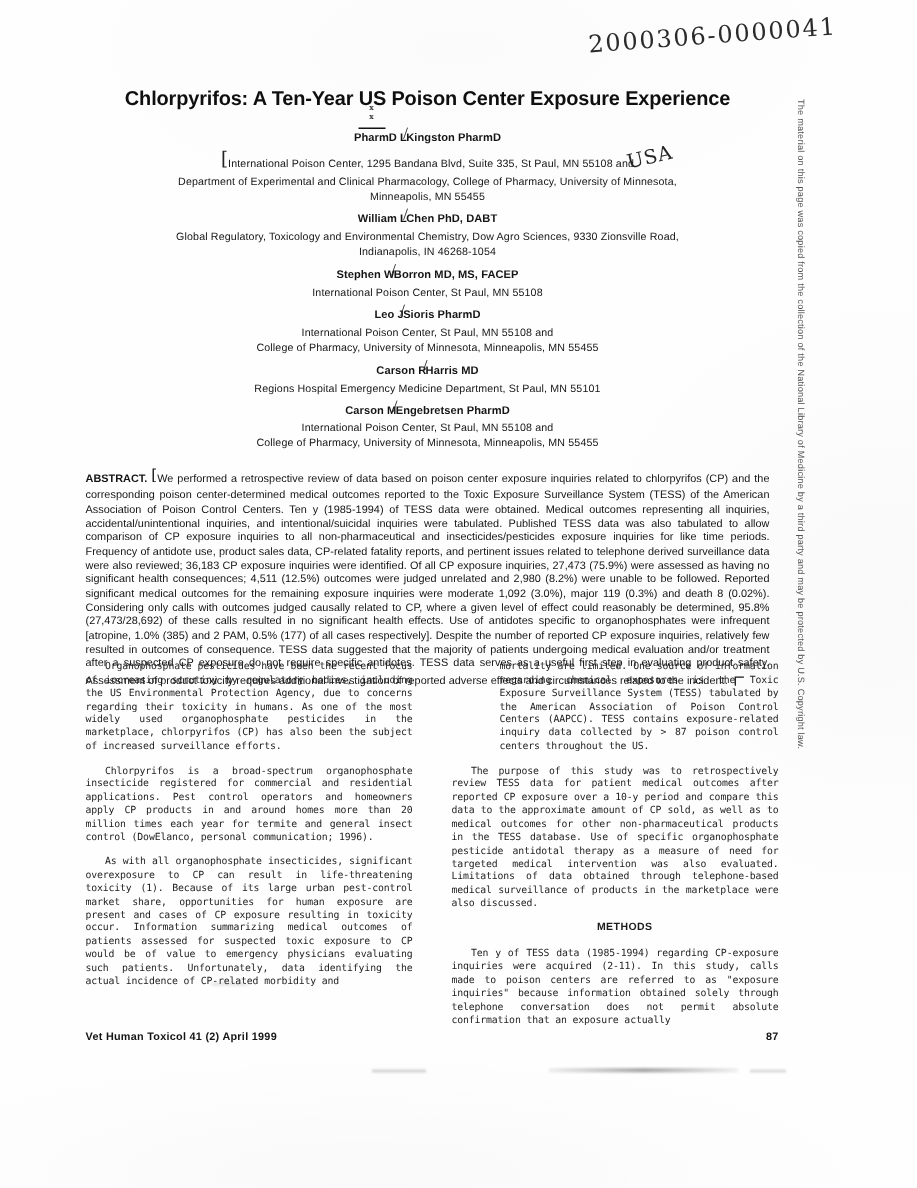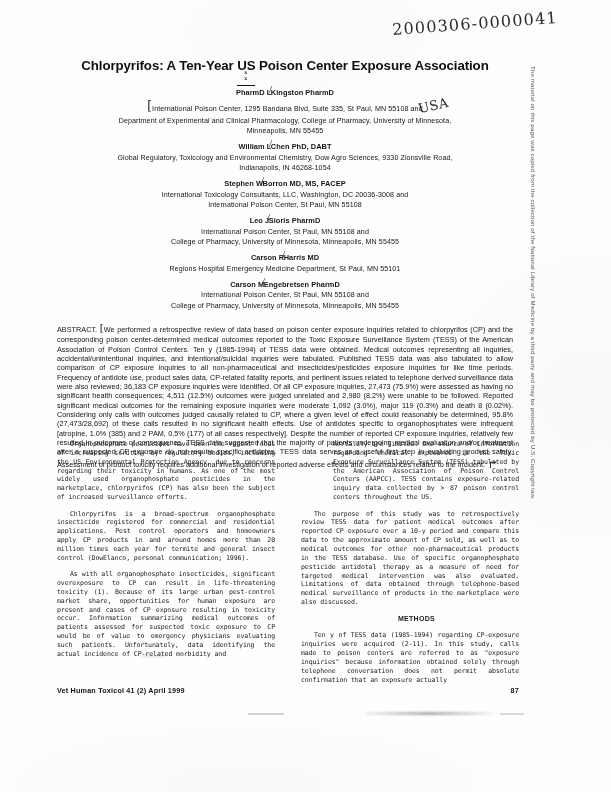--- a/index.html
+++ b/index.html
@@ -154,21 +154,21 @@
   
   .abstract {
     margin-top: 12px;
     font-family: "Liberation Sans", sans-serif;
     font-size: 7.25px;
     line-height: 1.285;
     text-align: justify;
     color: #131313;
     letter-spacing: 0.02px;
   }
-  .abstract b { font-weight: normal; }
+  .abstract b { font-weight: bold; }
   .abs-mark {
     font-family: "DejaVu Serif", serif;
     font-size: 10px;
     display: inline-block;
     transform: translateY(-1px);
   }
   .abs-endmark {
     font-family: "DejaVu Serif", serif;
     font-size: 11px;
     display: inline-block;
@@ -272,41 +272,40 @@
 
   <div class="scan-noise"></div>
 
   <div class="accession">2000306-0000041</div>
 
   <div class="nlm-notice">The material on this page was copied from the collection of the National Library of Medicine by a third party and may be protected by U.S. Copyright law.</div>
 
   <div class="article">
 
     <h1 class="title">
-      <span>Chlorpyrifos: A Ten-Year </span><span class="title-us"><span>US</span><span class="us-mark">x x</span></span><span> Poison Center Exposure Association</span>
+      <span>Chlorpyrifos: A Ten-Year </span><span class="title-us"><span>US</span><span class="us-mark">x x</span></span><span> Poison Center Exposure Experience</span>
     </h1>
 
     <div class="authors">
 
       <div class="affil-group">
         <div class="author-name"><span>PharmD L</span><span class="caret">⁄</span><span>Kingston PharmD</span></div>
         <div class="author-affil"><span class="hand-bracket-l">[</span><span>International Poison Center, 1295 Bandana Blvd, Suite 335, St Paul, MN 55108 and</span></div>
         <div class="author-affil">Department of Experimental and Clinical Pharmacology, College of Pharmacy, University of Minnesota,</div>
         <div class="author-affil">Minneapolis, MN 55455</div>
       </div>
 
       <div class="affil-group">
         <div class="author-name"><span>William L</span><span class="caret">⁄</span><span>Chen PhD, DABT</span></div>
         <div class="author-affil">Global Regulatory, Toxicology and Environmental Chemistry, Dow Agro Sciences, 9330 Zionsville Road,</div>
         <div class="author-affil">Indianapolis, IN 46268-1054</div>
       </div>
 
       <div class="affil-group">
         <div class="author-name"><span>Stephen W</span><span class="caret">⁄</span><span>Borron MD, MS, FACEP</span></div>
-        <div class="author-affil">International Toxicology Consultants, LLC, Washington, DC 20036-3008 and</div>
         <div class="author-affil">International Poison Center, St Paul, MN 55108</div>
       </div>
 
       <div class="affil-group">
         <div class="author-name"><span>Leo J</span><span class="caret">⁄</span><span>Sioris PharmD</span></div>
         <div class="author-affil">International Poison Center, St Paul, MN 55108 and</div>
         <div class="author-affil">College of Pharmacy, University of Minnesota, Minneapolis, MN 55455</div>
       </div>
 
       <div class="affil-group">

